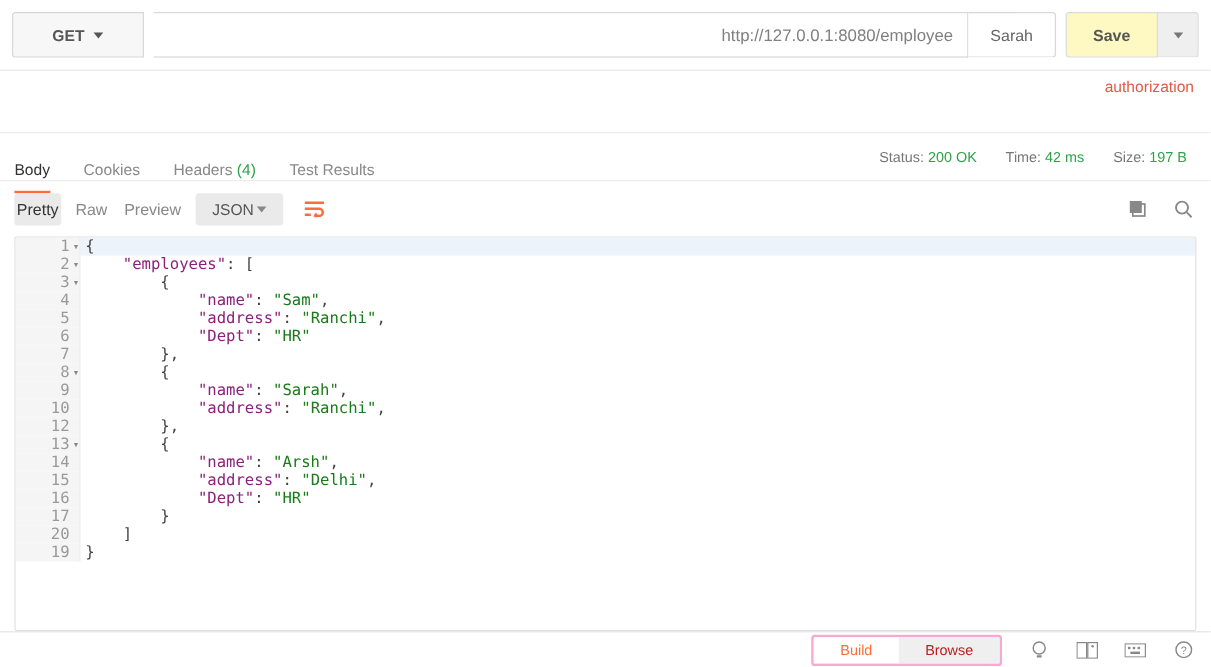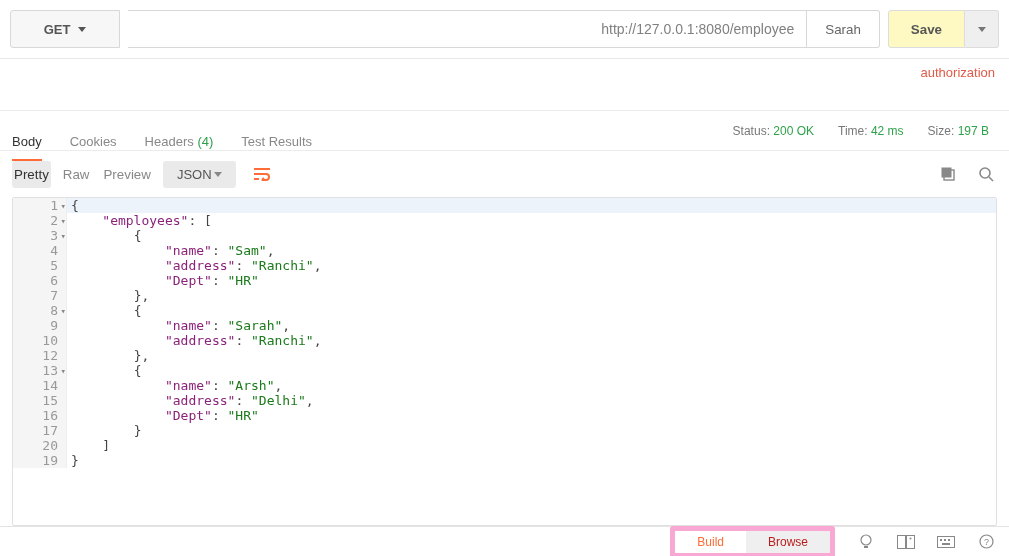--- a/index.html
+++ b/index.html
@@ -40,21 +40,21 @@
   .code-line { display:flex; }
   .code-line.hl { background:#edf3fb; }
   .gutter { width:54px; text-align:right; padding-right:8px; color:#999; background:#f5f5f5; border-right:1px solid #eee; user-select:none; position:relative;}
   .fold { position:absolute; right:0; top:1px; font-size:9px; color:#888; width:8px;}
   .code { padding-left:4px; white-space:pre; }
   .k { color:#8b227a; } 
   .s { color:#1a7a1a; } 
   .p { color:#444; }    
 
   .status-bar { margin-top:auto; height:30px; border-top:1px solid #e4e4e4; display:flex; align-items:center; padding:0 12px; gap:0; }
-  .mode-toggle { margin-left:auto; display:flex; border:5px solid #f9a8d4; border-radius:3px; overflow:hidden;}
+  .mode-toggle { margin-left:auto; display:flex; border:2px solid #f9a8d4; border-radius:3px; overflow:hidden;}
   .mode-btn { padding:4px 22px; font-size:12px; cursor:pointer; background:#fff; color:#b91c1c; border:none;}
   .mode-btn.active { color:#ff6c37; }
   .mode-btn.inactive { background:#efefef; }
   .sb-icons { display:flex; gap:18px; margin-left:20px; color:#777;}
 </style>
 </head>
 <body>
 
 <div class="request-bar">
   <div class="method-select">

